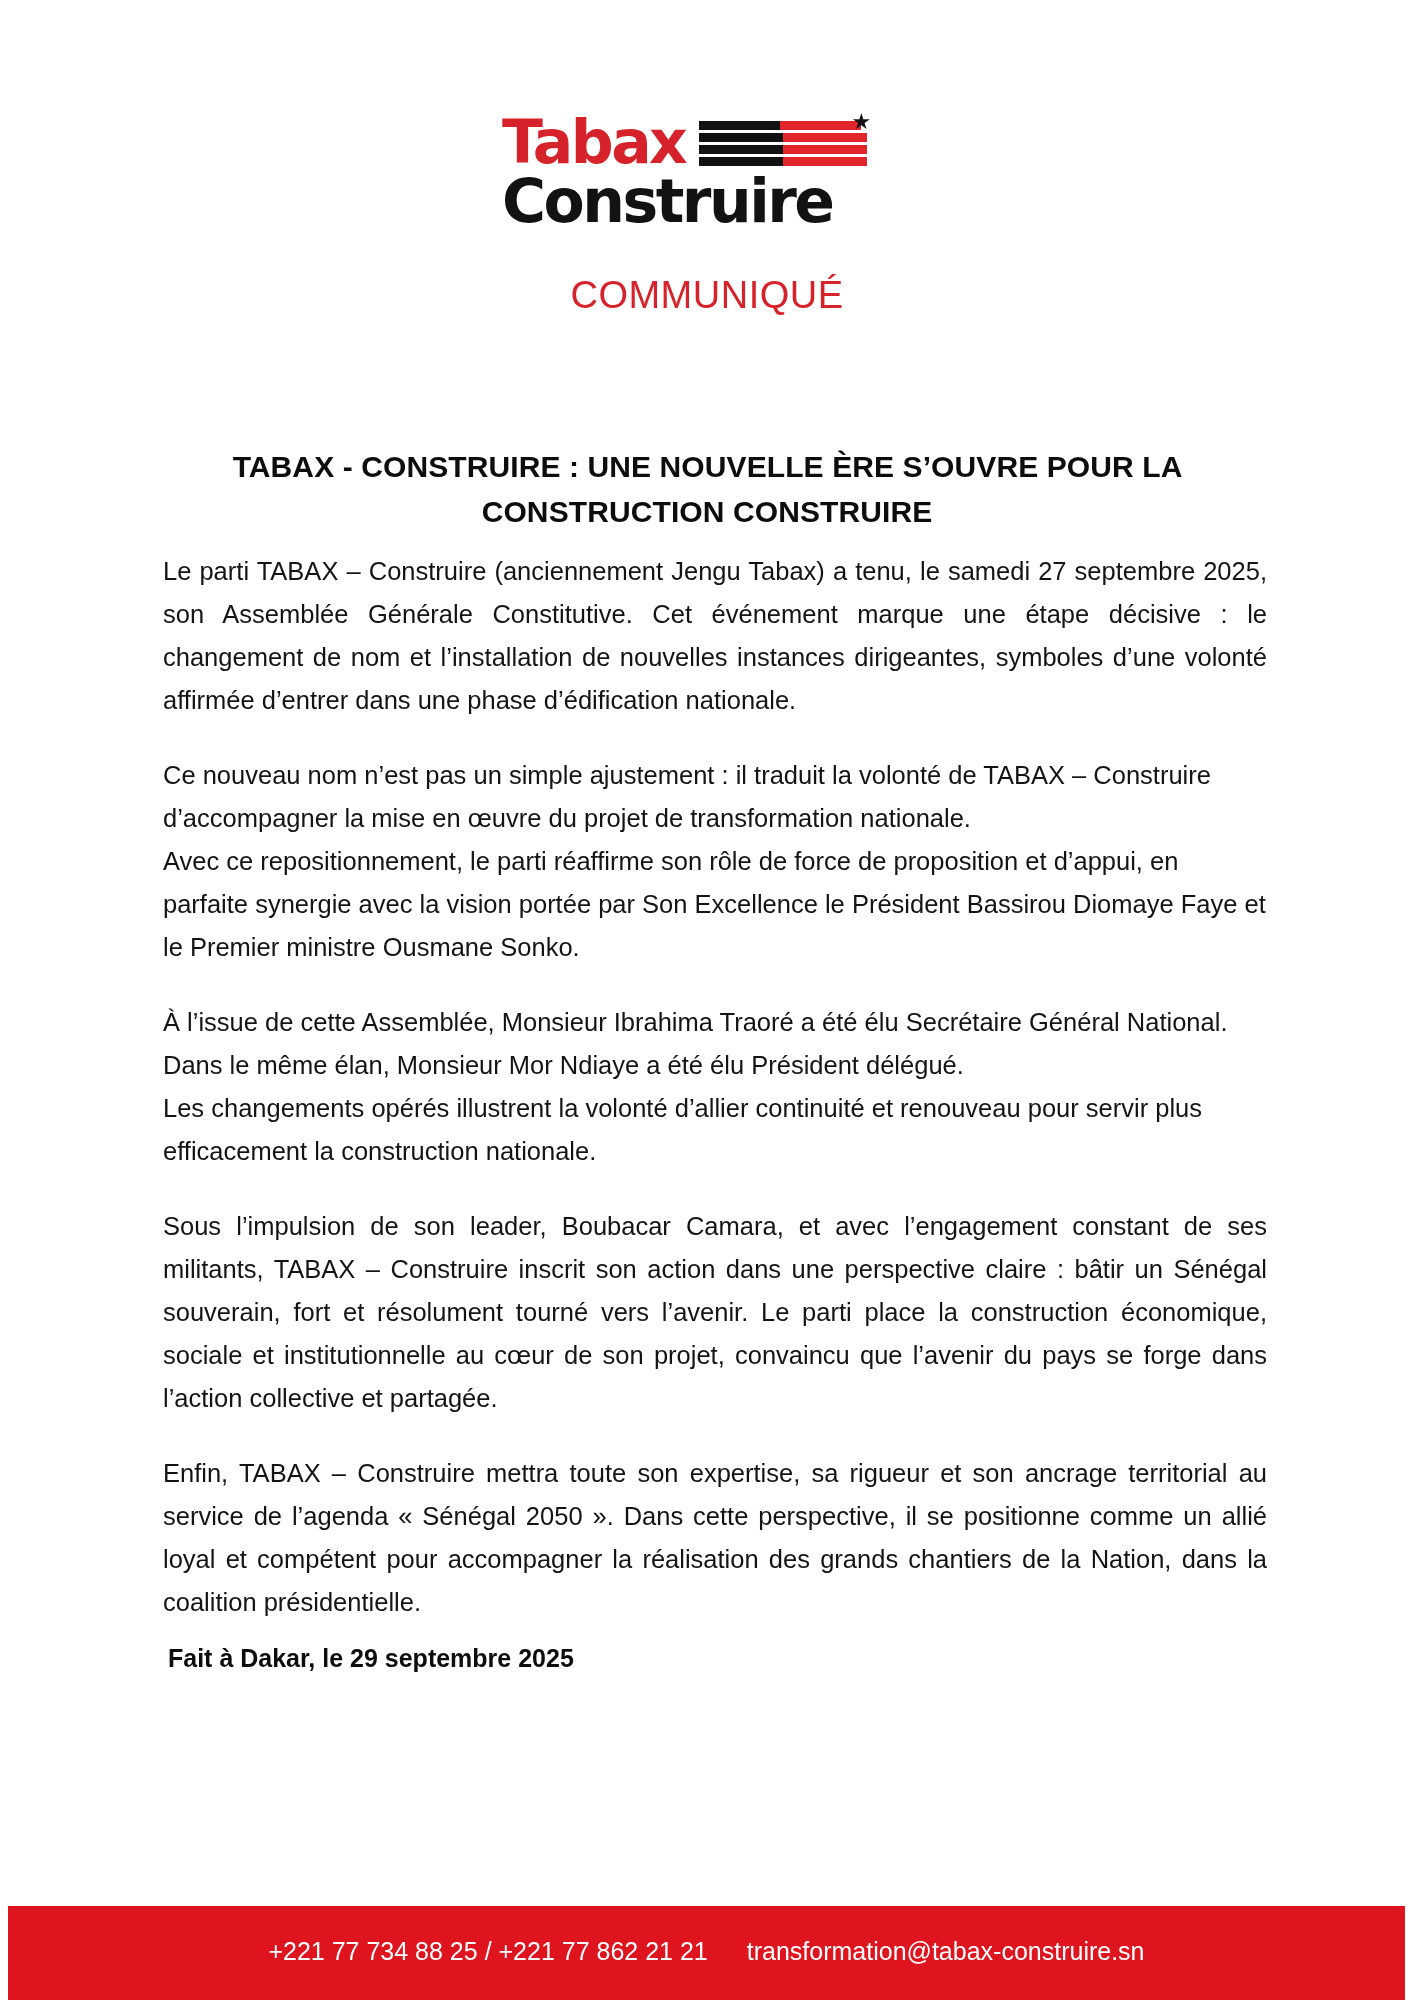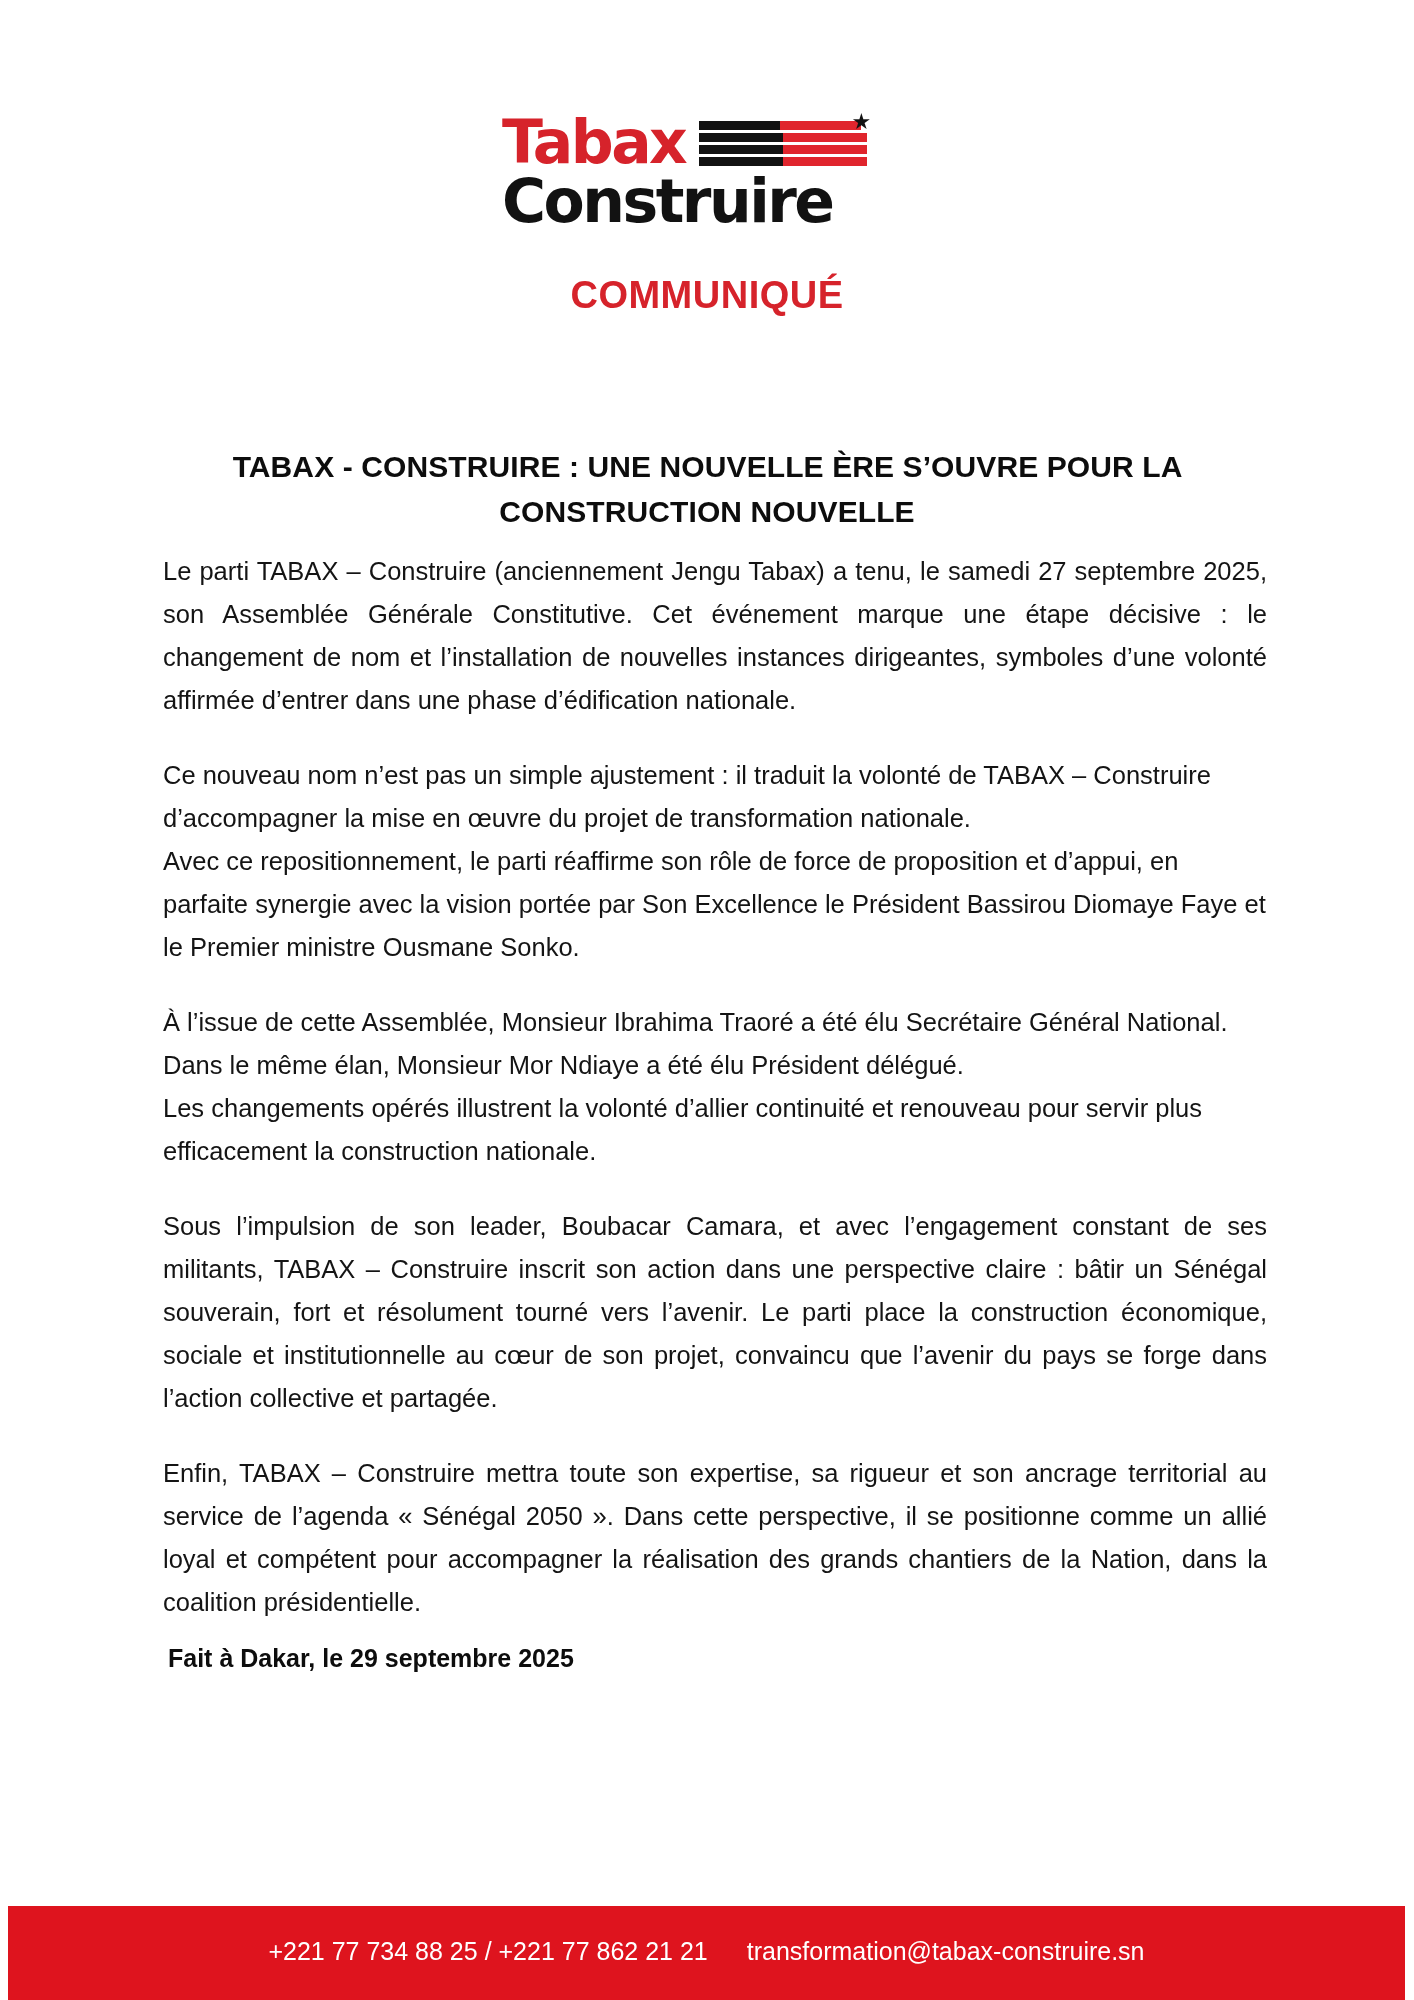--- a/index.html
+++ b/index.html
@@ -90,21 +90,21 @@
   }
 
   
   .communique {
     position: absolute;
     top: 274px;
     left: 0;
     width: 1414px;
     text-align: center;
     font-family: "Liberation Sans", sans-serif;
-    font-weight: 700;
+    font-weight: 400;
     font-size: 38px;
     letter-spacing: 0.5px;
     color: #D6232B;
   }
 
   
   .doc-title {
     position: absolute;
     top: 424px;
     left: 167px;
@@ -202,21 +202,21 @@
         </div>
       </div>
       <div class="logo-construire">Construire</div>
     </div>
   </div>
 
   <div class="communique">COMMUNIQUÉ</div>
 
   <h1 class="doc-title">
     <span>TABAX - CONSTRUIRE : UNE NOUVELLE ÈRE S’OUVRE POUR LA</span>
-    <span>CONSTRUCTION NOUVELLE</span>
+    <span>CONSTRUCTION CONSTRUIRE</span>
   </h1>
 
   <div class="body-copy">
 
     <p class="para">Le parti TABAX – Construire (anciennement Jengu Tabax) a tenu, le samedi 27 septembre 2025, son Assemblée Générale Constitutive. Cet événement marque une étape décisive : le changement de nom et l’installation de nouvelles instances dirigeantes, symboles d’une volonté affirmée d’entrer dans une phase d’édification nationale.</p>
 
     <p class="para">
       <span class="nojust">Ce nouveau nom n’est pas un simple ajustement : il traduit la volonté de TABAX – Construire d’accompagner la mise en œuvre du projet de transformation nationale.</span>
       <span class="nojust">Avec ce repositionnement, le parti réaffirme son rôle de force de proposition et d’appui, en parfaite synergie avec la vision portée par Son Excellence le Président Bassirou Diomaye Faye et le Premier ministre Ousmane Sonko.</span>
     </p>

